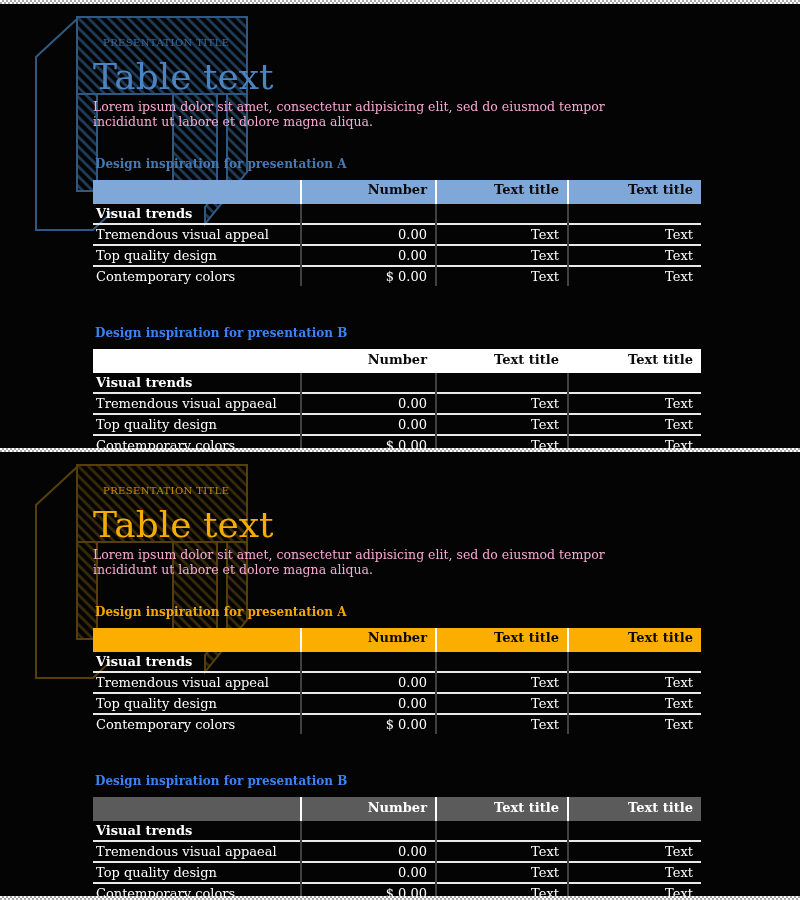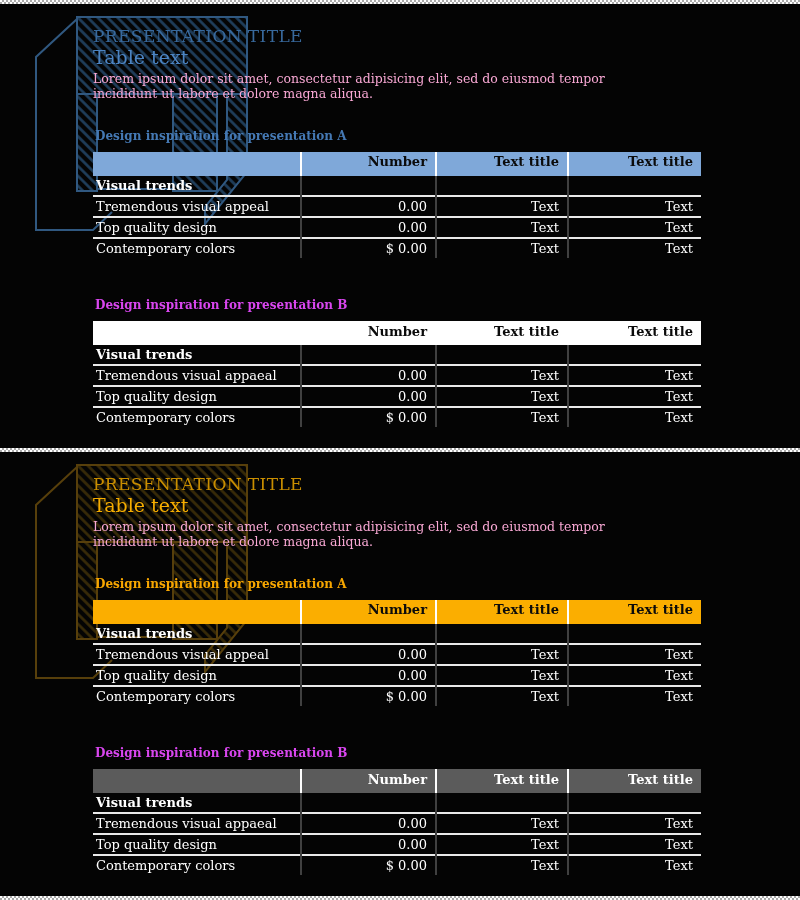--- a/index.html
+++ b/index.html
@@ -13,34 +13,34 @@
     background:repeating-conic-gradient(#ababab 0% 25%, #ffffff 0% 50%) 0 0 / 4px 4px;
   }
   .slide{
     width:800px;height:444px;background:#040404;
     position:relative;overflow:hidden;
   }
   .decor{position:absolute;left:0;top:0;}
   .content{position:relative;padding:24px 95px 0 93px;}
 
   
-  .kicker{font-size:17px;line-height:1.05;letter-spacing:.4px;margin:0;}
+  .kicker{font-size:10px;line-height:1.05;letter-spacing:.4px;margin:10px;}
   .theme-blue  .kicker{color:#38699C;}
   .theme-amber .kicker{color:#C98E00;}
-  .slide-title{font-size:19px;font-weight:400;line-height:1.02;margin:2px 0 0;}
+  .slide-title{font-size:36px;font-weight:400;line-height:1.02;margin:2px 0 0;}
   .theme-blue  .slide-title{color:#4C84C2;}
   .theme-amber .slide-title{color:#F6AD00;}
   .lede{color:#f9a8d4;font-size:12.5px;line-height:1.18;margin:5px 0 0;max-width:545px;}
 
   
   .section-heading{font-size:12px;font-weight:700;line-height:1.1;margin:0 0 0 2px;}
   .mt-a{margin-top:28px;}
   .mt-b{margin-top:41px;}
   .hd-blue{color:#4579B4;}
-  .hd-white{color:#d946ef;}
+  .hd-white{color:#3b82f6;}
   .hd-amber{color:#F7A600;}
 
   
   table.data-table{
     border-collapse:collapse;table-layout:fixed;width:608px;
     margin-top:9px;font-size:13px;
   }
   col.w1{width:208px;} col.w2{width:135px;} col.w3{width:132px;} col.w4{width:133px;}
   .data-table th{
     font-weight:700;height:20px;padding:0 8px 4px 3px;

